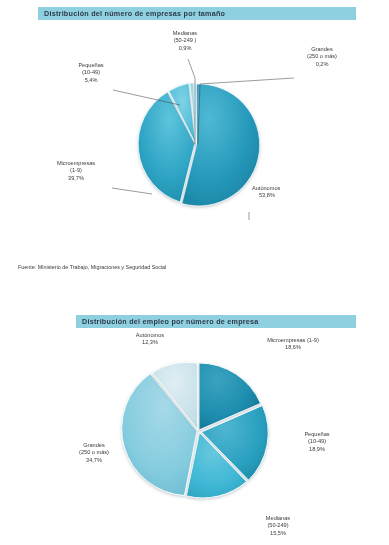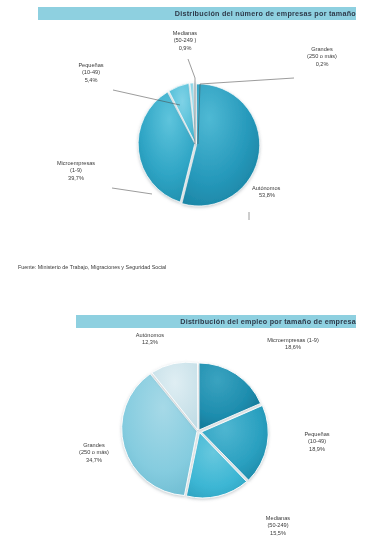--- a/index.html
+++ b/index.html
@@ -13,21 +13,20 @@
     position: relative;
     overflow: hidden;
     font-family: "Liberation Sans", sans-serif;
     color: #3a3a3a;
   }
   .banner {
     position: absolute;
     background: #8ed0e0;
     display: flex;
     align-items: center;
-    justify-content: flex-end;
   }
   .banner-text {
     font-size: 7.2px;
     font-weight: bold;
     color: #2e3a4a;
     letter-spacing: 0.25px;
     padding-left: 6px;
     white-space: nowrap;
   }
   #banner-1 { left: 38px; top: 7px; width: 318px; height: 13px; }
@@ -150,21 +149,21 @@
 
   <div class="lbl lbl-l" style="left:252px; top:163px; width:80px;">
     <div>Autónomos</div>
     <div style="padding-left:7px;">53,8%</div>
   </div>
 </div>
 
 <div class="source">Fuente: Ministerio de Trabajo, Migraciones y Seguridad Social</div>
 
 <div class="banner" id="banner-2">
-  <span class="banner-text">Distribución del empleo por tamaño de empresa</span>
+  <span class="banner-text">Distribución del empleo por número de empresa</span>
 </div>
 
 <div class="chart-area" id="chart-2">
   <svg class="pie-svg" width="389" height="212" viewBox="0 0 389 212">
     <defs>
       <radialGradient id="g2a" cx="30%" cy="25%" r="90%">
         <stop offset="0%" stop-color="#3aa3c0"></stop>
         <stop offset="60%" stop-color="#1e8dae"></stop>
         <stop offset="100%" stop-color="#11708f"></stop>
       </radialGradient>

